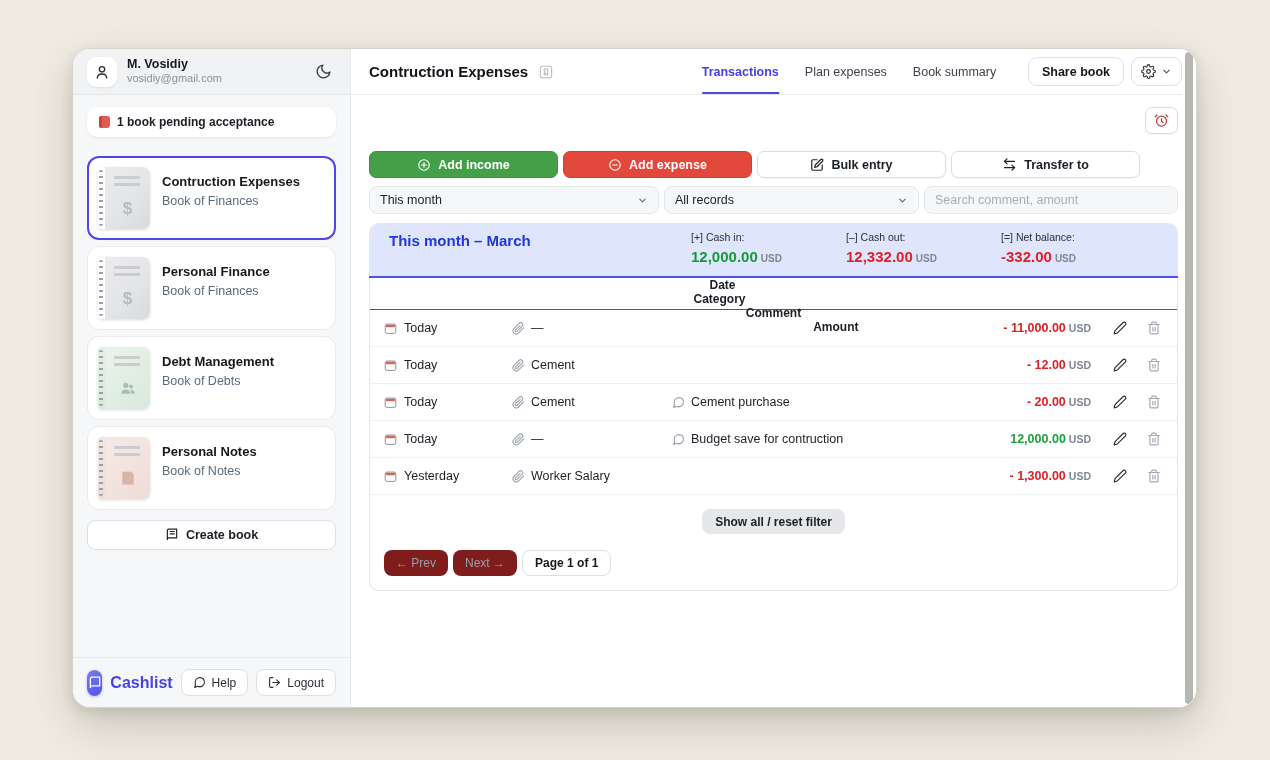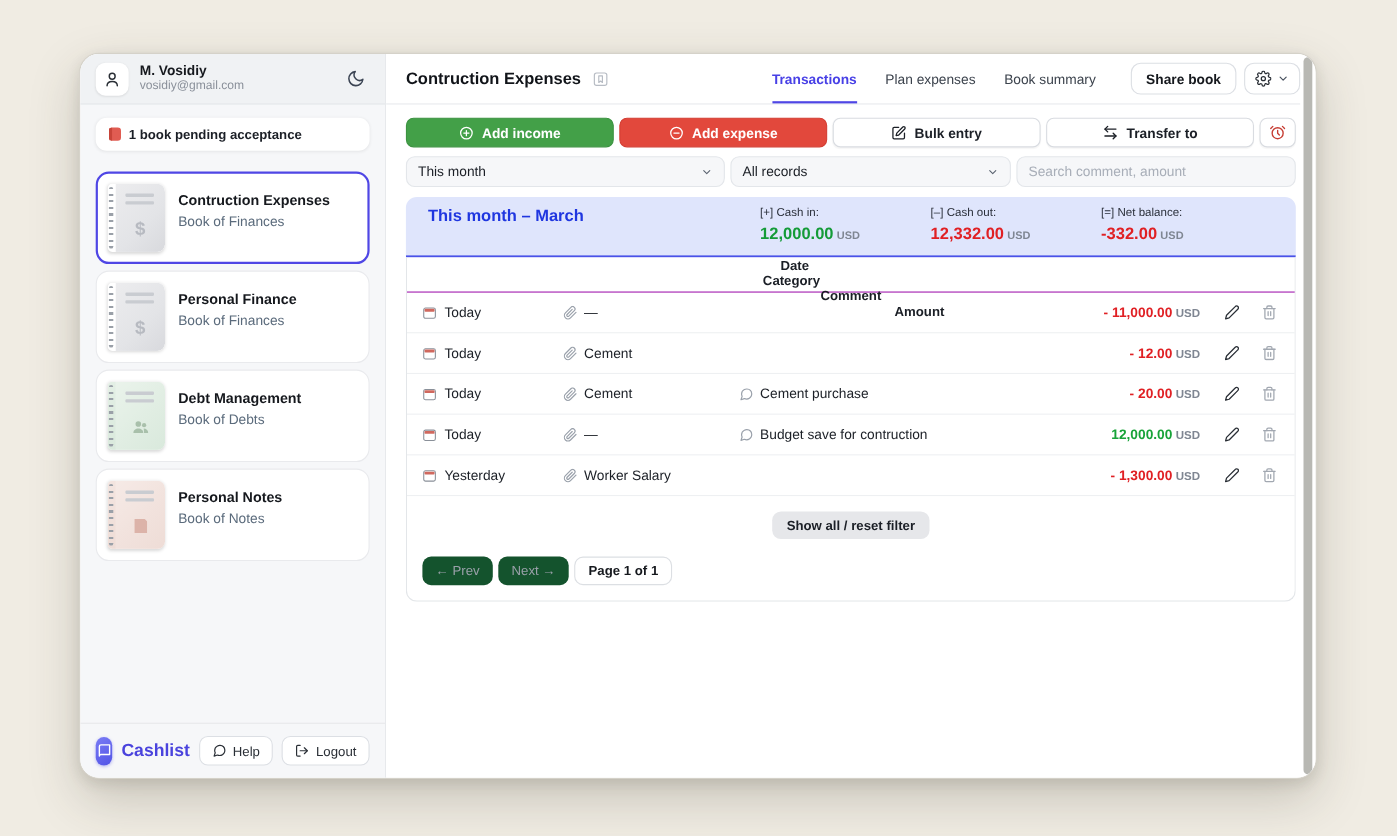--- a/index.html
+++ b/index.html
@@ -81,21 +81,21 @@
   .m-head-right { margin-left:auto; display:flex; gap:7px; align-items:center; }
   .share-btn { height:29px; background:#fff; border:1px solid #dcdfe4; border-radius:9px;
     padding:0 13px; font-size:12.5px; font-weight:bold; color:#15181d; cursor:pointer; font-family:inherit; }
   .gear-btn { height:29px; background:#fff; border:1px solid #dcdfe4; border-radius:9px;
     padding:0 9px; display:flex; align-items:center; gap:5px; cursor:pointer; }
 
   .m-body { padding:12px 4px 0 18px; flex:1; }
   .toolbar { display:flex; gap:5px; }
   .tb-btn { height:27px; border-radius:7px; display:flex; align-items:center; justify-content:center;
     gap:7px; font-size:12.5px; font-weight:bold; cursor:pointer; font-family:inherit; }
-  .tb-main { flex:1; }
+  .tb-main { flex:1;margin-top:44px; }
   .btn-green { background:#43a048; border:1px solid #3c9341; color:#fff; }
   .btn-red { background:#e2483c; border:1px solid #d43e33; color:#fff; }
   .btn-white { background:#fff; border:1px solid #d9dce1; color:#1b1f26; box-shadow:0 1px 1px rgba(0,0,0,.04); }
   .tb-icon-btn { width:33px; flex:none; }
 
   .filters { display:flex; gap:5px; margin-top:8px; }
   .select { height:28px; background:#f6f7f9; border:1px solid #e3e6ea; border-radius:8px;
     display:flex; align-items:center; padding:0 10px; font-size:12.5px; color:#1b1f26; cursor:pointer; }
   .select .sel-label { flex:1; }
   .sel-period { width:290px; } .sel-records { width:255px;gap:28px; }
@@ -124,21 +124,21 @@
   .c-amt .usd { font-size:10.5px; }
   .c-amt.income { color:#18a339; } .c-amt.expense { color:#e02024; }
   .c-actions { width:72px; display:flex; justify-content:flex-end; gap:16px; }
   .icon-btn { background:none; border:none; cursor:pointer; padding:2px; }
 
   .reset-row { display:flex; justify-content:center; padding:14px 0 16px; }
   .reset-btn { background:#e6e7ea; border:none; border-radius:8px; height:25px; padding:0 13px;
     font-size:12px; font-weight:bold; color:#1b1f26; cursor:pointer; font-family:inherit; }
   .pager { display:flex; gap:5px; padding:0 14px 14px; }
   .pg-btn { height:26px; border-radius:8px; padding:0 12px; font-size:12px; font-family:inherit; }
-  .pg-dis { background:#14532d; border:none; color:#9aa0a9; }
+  .pg-dis { background:#7f1d1d; border:none; color:#9aa0a9; }
   .pg-page { background:#fff; border:1px solid #dcdfe3; font-weight:bold; color:#15181d; }
 </style>
 </head>
 <body>
 
 <div class="window">
 
   <aside class="sidebar">
     <div class="sb-head">
       <div class="avatar">
@@ -216,20 +216,29 @@
                 </svg>
       </span>
     </div>
     <div class="book-info">
       <div class="book-title">Personal Notes</div>
       <div class="book-sub">Book of Notes</div>
     </div>
   </div>
         </div>
 
+      <button class="create-book">
+        <span>
+          <svg width="14" height="14" viewBox="0 0 24 24" fill="none" stroke="#1b1f26" stroke-width="2" stroke-linecap="round" stroke-linejoin="round">
+              <path d="M4 19.5A2.5 2.5 0 0 1 6.5 17H20V2H6.5A2.5 2.5 0 0 0 4 4.5z"></path>
+              <path d="M9 6h7M9 10h7"></path>
+            </svg>
+        </span>
+        <span>Create book</span>
+      </button>
     </div>
 
     <div class="sb-foot">
       <div class="brand-logo">
         <svg width="14" height="14" viewBox="0 0 24 24" fill="none" stroke="#fff" stroke-width="2.2" stroke-linecap="round" stroke-linejoin="round">
             <path d="M4 19.5A2.5 2.5 0 0 1 6.5 17H20V2H6.5A2.5 2.5 0 0 0 4 4.5z"></path>
           </svg>
       </div>
       <div class="brand-name">Cashlist</div>
       <button class="foot-btn">

